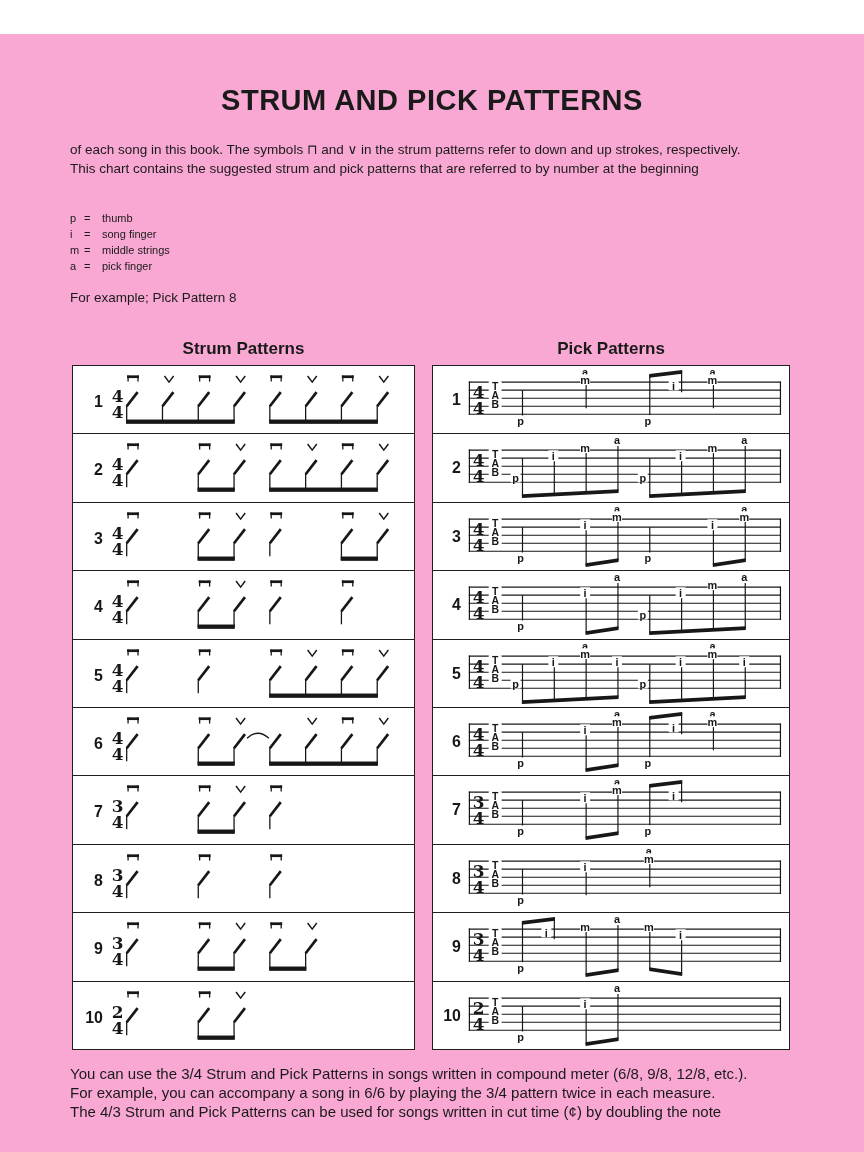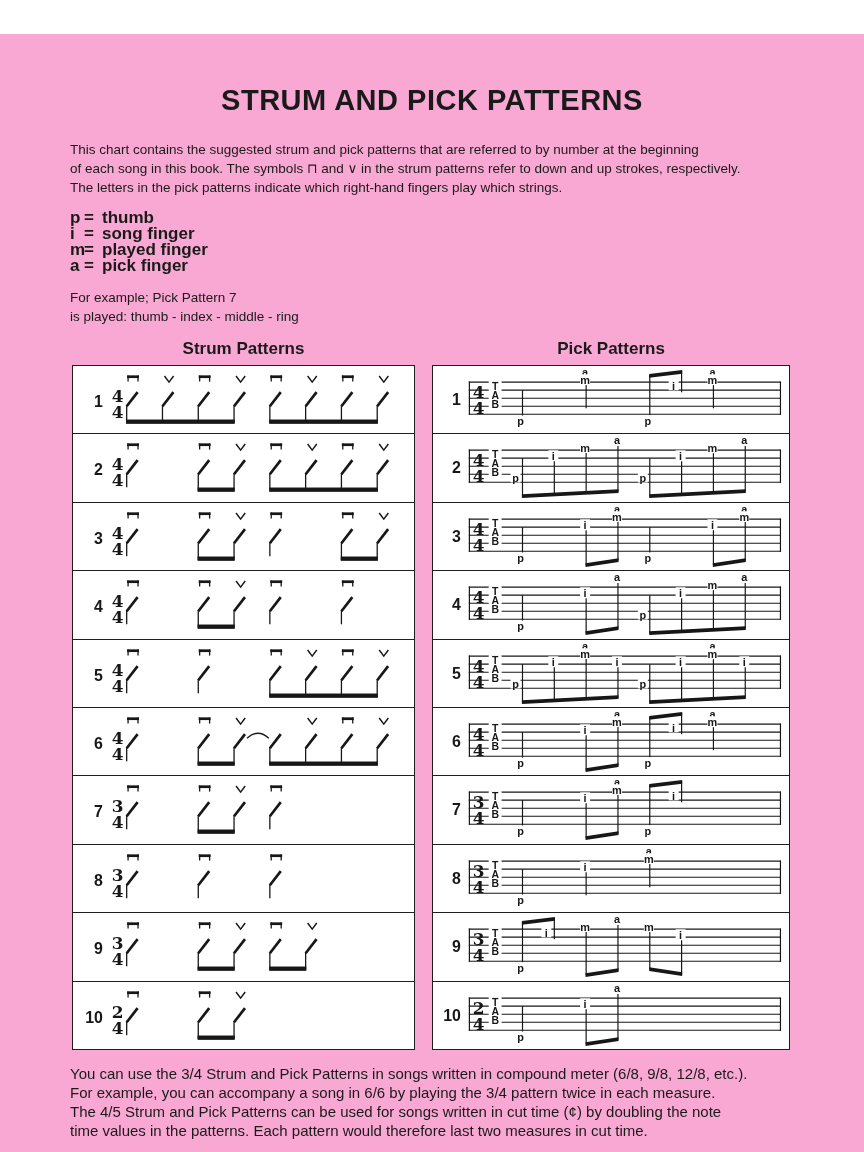--- a/index.html
+++ b/index.html
@@ -1,21 +1,21 @@
 <!DOCTYPE html>
 <html><head>
 <meta charset="utf-8">
 <style>
   html,body{margin:0;padding:0;background:#ffffff;}
   .page{position:relative;width:864px;height:1152px;background:#f9a8d4;color:#1a1a1a;
         font-family:"Liberation Sans",sans-serif;overflow:hidden;margin-top:34px;}
   .title{position:absolute;left:0;top:50px;width:864px;text-align:center;
          font-size:29px;font-weight:bold;letter-spacing:.5px;}
   .intro{position:absolute;left:70px;top:106px;width:740px;font-size:13.5px;line-height:19px;}
-  .legend{position:absolute;left:70px;top:176px;font-size:17px;font-weight:bold;line-height:16px;}
+  .legend{position:absolute;left:70px;top:176px;font-size:11px;font-weight:normal;line-height:16px;}
   .legend .ltr{display:inline-block;width:14px;}
   .legend .eq{display:inline-block;width:18px;}
   .example{position:absolute;left:70px;top:254px;font-size:13.5px;line-height:19px;}
   .col-head{position:absolute;top:305px;font-size:17px;font-weight:bold;text-align:center;}
   #strum-head{left:72px;width:343px;}
   #pick-head{left:432px;width:358px;}
   .pattern-box{position:absolute;top:331px;height:685px;border:1.5px solid #1f1f1f;
                box-sizing:border-box;display:flex;flex-direction:column;background:#fff;}
   #strum-box{left:72px;width:343px;}
   #pick-box{left:432px;width:358px;}
@@ -24,35 +24,33 @@
   .p-row svg{display:block;width:100%;height:100%;}
   .footer{position:absolute;left:70px;top:1030px;width:740px;font-size:15px;line-height:19px;}
 </style>
 </head>
 <body>
 
 <div class="page">
   <div class="title">STRUM AND PICK PATTERNS</div>
 
   <div class="intro">
+    <div>of each song in this book. The symbols ⊓ and ∨ in the strum patterns refer to down and up strokes, respectively.</div>
     <div>This chart contains the suggested strum and pick patterns that are referred to by number at the beginning</div>
-    <div>of each song in this book. The symbols ⊓ and ∨ in the strum patterns refer to down and up strokes, respectively.</div>
-    <div>The letters in the pick patterns indicate which right-hand fingers play which strings.</div>
   </div>
 
   <div class="legend">
     <div><span class="ltr">p</span><span class="eq">=</span><span>thumb</span></div>
     <div><span class="ltr">i</span><span class="eq">=</span><span>song finger</span></div>
-    <div><span class="ltr">m</span><span class="eq">=</span><span>played finger</span></div>
+    <div><span class="ltr">m</span><span class="eq">=</span><span>middle strings</span></div>
     <div><span class="ltr">a</span><span class="eq">=</span><span>pick finger</span></div>
   </div>
 
   <div class="example">
-    <div>For example; Pick Pattern 7</div>
-    <div>is played: thumb - index - middle - ring</div>
+    <div>For example; Pick Pattern 8</div>
   </div>
 
   <div class="col-head" id="pick-head">Pick Patterns</div>
   <div class="col-head" id="strum-head">Strum Patterns</div>
 
   <div class="pattern-box" id="strum-box">
       <div class="p-row">
         <svg viewBox="0 0 343 67" preserveAspectRatio="none">
           <text x="30" y="41" font-size="16" font-weight="bold" font-family="&quot;Liberation Sans&quot;, sans-serif" text-anchor="end" fill="#171717">1</text>
           <text x="45" y="36" font-size="17" font-weight="bold" font-family="&quot;DejaVu Serif&quot;, serif" text-anchor="middle" fill="#171717">4</text>
@@ -754,16 +752,15 @@
           <line x1="186" y1="12" x2="186" y2="56.8" stroke="#171717" stroke-width="1.2"></line>
           <rect x="180" y="0.20000000000000018" width="10" height="10" fill="#fff"></rect>
           <text x="185" y="10" font-size="11" font-weight="bold" font-family="&quot;Liberation Sans&quot;, sans-serif" text-anchor="middle" fill="#171717">a</text>
         </svg>
       </div>
     </div>
 
   <div class="footer">
     <div>You can use the 3/4 Strum and Pick Patterns in songs written in compound meter (6/8, 9/8, 12/8, etc.).</div>
     <div>For example, you can accompany a song in 6/6 by playing the 3/4 pattern twice in each measure.</div>
-    <div>The 4/5 Strum and Pick Patterns can be used for songs written in cut time (¢) by doubling the note</div>
-    <div>time values in the patterns. Each pattern would therefore last two measures in cut time.</div>
+    <div>The 4/3 Strum and Pick Patterns can be used for songs written in cut time (¢) by doubling the note</div>
   </div>
 </div>
 
 </body></html>

